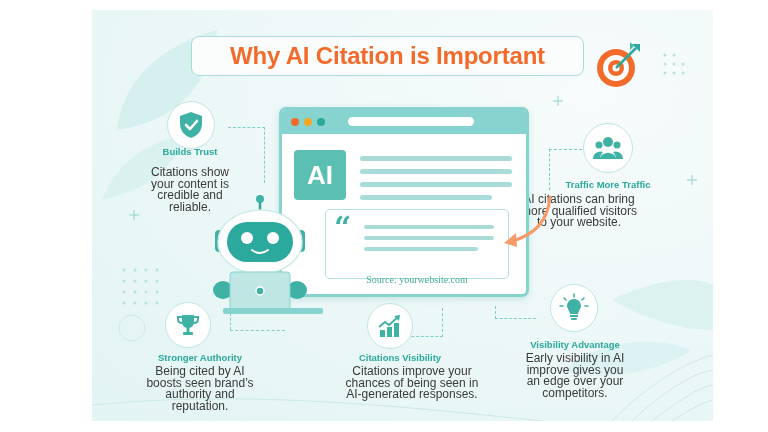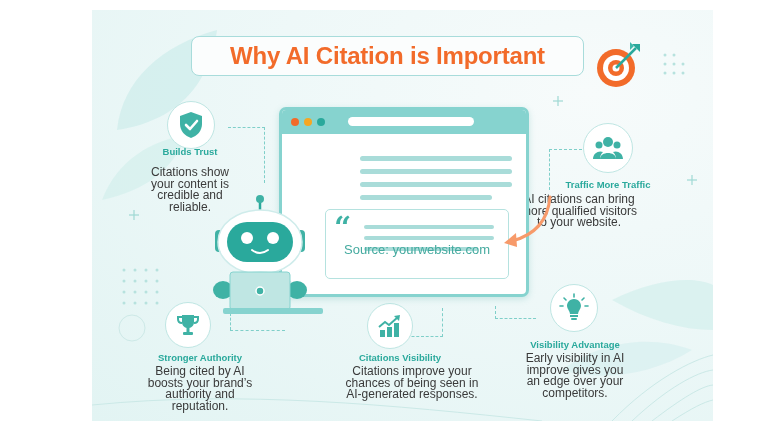--- a/index.html
+++ b/index.html
@@ -14,21 +14,21 @@
   .feat-desc { position:absolute; color:#3a3a3a; font-size:12px; line-height:11.5px; text-align:center; }
   .dash { position:absolute; border-color:#7fcfc9; border-style:dashed; border-width:0; }
   .browser { position:absolute; left:279px; top:107px; width:250px; height:190px; background:#ffffff; border:3px solid #86d3cf; border-radius:7px; box-sizing:border-box; box-shadow:0 2px 6px rgba(80,170,165,0.25); overflow:hidden; }
   .browser-bar { height:24px; background:#86d3cf; position:relative; }
   .dot { position:absolute; top:8px; width:8px; height:8px; border-radius:50%; }
   .urlbar { position:absolute; left:66px; top:7px; width:126px; height:9px; background:#ffffff; border-radius:5px; }
   .ai-box { position:absolute; left:12px; top:40px; width:52px; height:50px; background:#5cbfb4; border-radius:4px; color:#fff; font-weight:bold; font-size:26px; display:flex; align-items:center; justify-content:center; }
   .line { position:absolute; height:5px; background:#a9dcd9; border-radius:3px; }
   .quote-box { position:absolute; left:43px; top:99px; width:184px; height:70px; border:1.5px solid #b5e2df; border-radius:5px; box-sizing:border-box; background:#fff; }
   .quote-mark { position:absolute; left:8px; top:0px; color:#3fb2a5; font-size:30px; font-weight:bold; font-family:"DejaVu Serif", serif; }
-  .source { position:absolute; left:0; right:0; top:32px; text-align:center; color:#44aa9f; font-size:13px; }
+  .source { position:absolute; left:0; right:0; top:64px; text-align:center; color:#44aa9f; font-size:10px;font-family:Liberation Serif, serif; }
 </style>
 </head>
 <body>
 
 <div class="panel">
 
   <svg class="abs" style="left:0;top:0" width="621" height="411">
     <path d="M25 120 C30 70 70 35 125 20 C118 70 90 110 25 120 Z" fill="#cdeceb" opacity="0.7"></path>
     <path d="M10 190 C25 150 60 130 95 125 C80 160 55 180 10 190 Z" fill="#d3efed" opacity="0.7"></path>
     <path d="M520 290 C560 270 600 265 621 275 L621 320 C590 320 555 310 520 290 Z" fill="#d3efed" opacity="0.7"></path>
@@ -126,21 +126,21 @@
 <div class="circle-icon" style="left:165px;top:302px;width:46px;height:46px;">
   <svg width="24" height="24" viewBox="0 0 24 24">
     <path d="M6 2 H18 V9 C18 13 15 15 12 15 C9 15 6 13 6 9 Z" fill="#3fb2a5"></path>
     <path d="M6 4 H2 V6 C2 9 4 10 6 10" stroke="#3fb2a5" stroke-width="2" fill="none"></path>
     <path d="M18 4 H22 V6 C22 9 20 10 18 10" stroke="#3fb2a5" stroke-width="2" fill="none"></path>
     <rect x="10.5" y="15" width="3" height="4" fill="#3fb2a5"></rect>
     <rect x="7" y="19" width="10" height="3" rx="1" fill="#3fb2a5"></rect>
   </svg>
 </div>
 <div class="feat-title" style="left:140px;top:352px;width:120px;">Stronger Authority</div>
-<div class="feat-desc" style="left:145px;top:366px;width:110px;">Being cited by AI boosts your brand’s authority and reputation.</div>
+<div class="feat-desc" style="left:145px;top:366px;width:110px;">Being cited by AI boosts seen brand’s authority and reputation.</div>
 
 <div class="circle-icon" style="left:367px;top:303px;width:46px;height:46px;">
   <svg width="26" height="24" viewBox="0 0 26 24">
     <rect x="3" y="16" width="5" height="7" fill="#3fb2a5"></rect>
     <rect x="10" y="13" width="5" height="10" fill="#3fb2a5"></rect>
     <rect x="17" y="9" width="5" height="14" fill="#3fb2a5"></rect>
     <path d="M2 13 L8 8 L12 11 L21 3" stroke="#3fb2a5" stroke-width="2" fill="none"></path>
     <path d="M17 2 L23 1 L22 7 Z" fill="#3fb2a5"></path>
   </svg>
 </div>
@@ -164,20 +164,21 @@
 <div class="feat-title" style="left:520px;top:339px;width:110px;">Visibility Advantage</div>
 <div class="feat-desc" style="left:520px;top:353px;width:110px;">Early visibility in AI improve gives you an edge over your competitors.</div>
 
 <div class="browser">
   <div class="browser-bar">
     <div class="dot" style="left:9px;background:#f26b2a;"></div>
     <div class="dot" style="left:22px;background:#f5a623;"></div>
     <div class="dot" style="left:35px;background:#2aa99c;"></div>
     <div class="urlbar"></div>
   </div>
+  <div class="ai-box">AI</div>
   <div class="line" style="left:78px;top:46px;width:152px;"></div>
   <div class="line" style="left:78px;top:59px;width:152px;"></div>
   <div class="line" style="left:78px;top:72px;width:152px;"></div>
   <div class="line" style="left:78px;top:85px;width:132px;"></div>
   <div class="quote-box">
     <div class="quote-mark">“</div>
     <div class="line" style="left:38px;top:15px;width:130px;height:4px;"></div>
     <div class="line" style="left:38px;top:26px;width:130px;height:4px;"></div>
     <div class="line" style="left:38px;top:37px;width:114px;height:4px;"></div>
     <div class="source">Source: yourwebsite.com</div>

